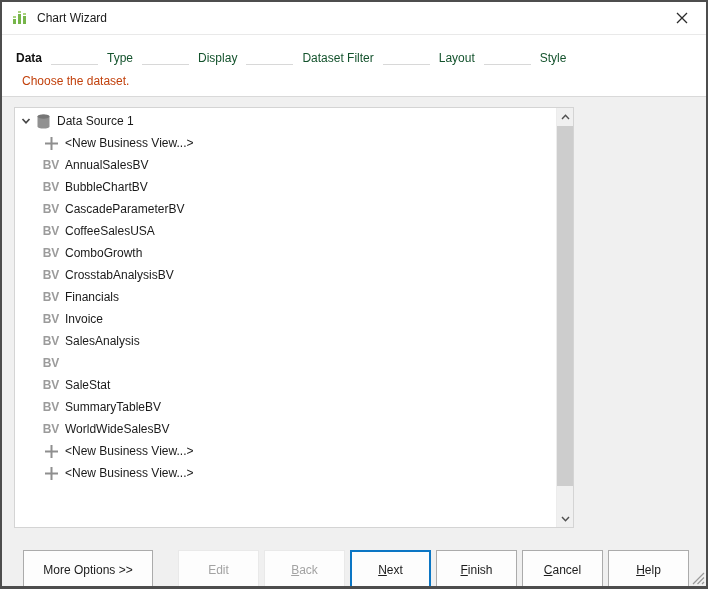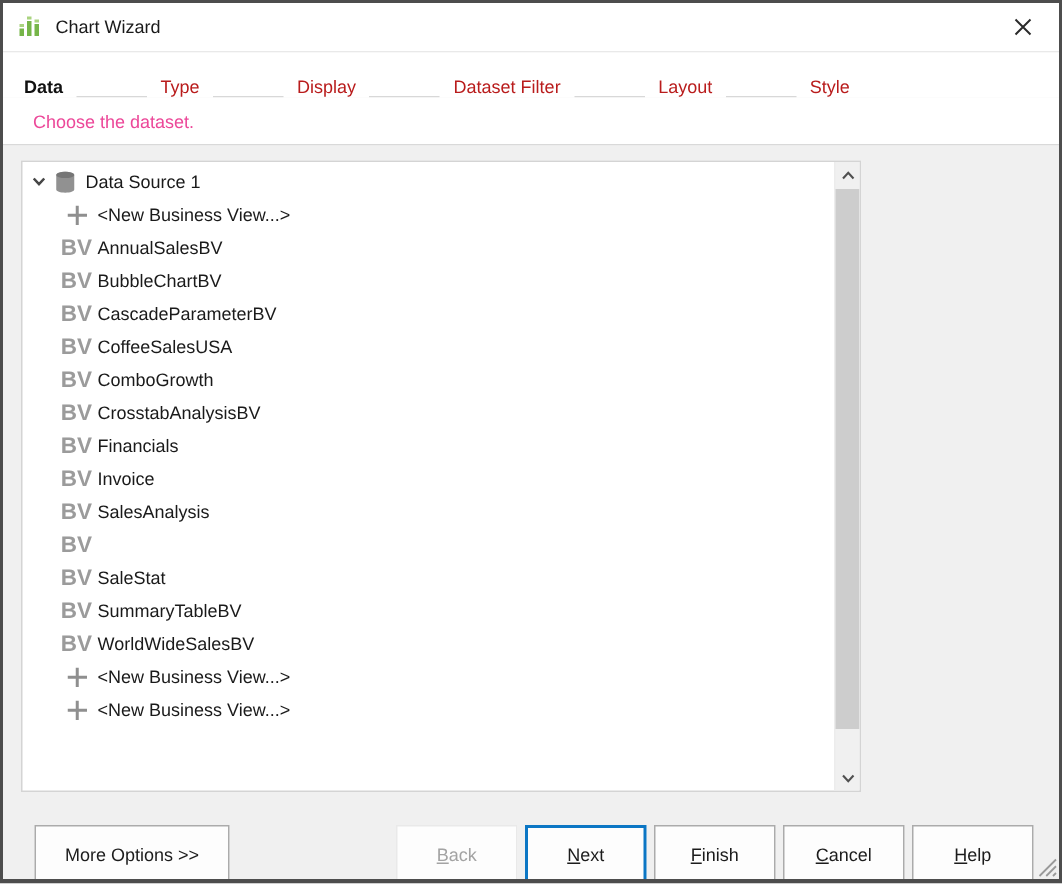--- a/index.html
+++ b/index.html
@@ -12,37 +12,37 @@
     display:flex; flex-direction:column; overflow:hidden;
   }
   
   .titlebar { flex:none; height:33px; background:#fff; border-bottom:1px solid #e9e9e9;
     display:flex; align-items:center; padding:0 10px; }
   .title-icon { display:flex; margin-right:9px; }
   .title-text { font-size:12px; }
   .close-btn { margin-left:auto; width:28px; height:28px; display:flex; align-items:center; justify-content:center; cursor:pointer; }
   
   .steps { flex:none; height:30px; background:#fff; display:flex; align-items:flex-end; padding-left:14px; }
-  .step-label { color:#b91c1c; white-space:nowrap; }
+  .step-label { color:#14532d; white-space:nowrap; }
   .step-label.active { color:#111; font-weight:bold; }
   .step-line { width:47px; height:1px; background:#d8d8d8; margin:0 9px; flex:none; }
   
   .subtitle-row { flex:none; height:32px; background:#fff; display:flex; align-items:center;
-    padding-left:20px; color:#ec4899; border-bottom:1px solid #d9d9d9; }
+    padding-left:20px; color:#c2410c; border-bottom:1px solid #d9d9d9; }
   
   .content { position:relative; flex:1; background:#f0f0f0; }
   .tree-panel { position:absolute; left:12px; top:10px; width:560px; height:421px;
     background:#fff; border:1px solid #d4d4d4; overflow:hidden; }
   .tree-rows { position:absolute; top:2px; left:0; right:18px; }
   .tree-row { height:22px; display:flex; align-items:center; cursor:default; }
   .tree-row.level0 { padding-left:6px; }
   .tree-row.level1 { padding-left:28px; }
   .chevron { width:14px; display:flex; align-items:center; }
   .row-icon { width:16px; margin-right:6px; display:flex; align-items:center; justify-content:center; flex:none; }
-  .bv-glyph { color:#9b9b9b; font-weight:bold; font-size:15px; }
+  .bv-glyph { color:#9b9b9b; font-weight:bold; font-size:12px; }
   .row-label { white-space:nowrap; }
   
   .scrollbar { position:absolute; top:0; right:0; bottom:0; width:17px; background:#f0f0f0; border-left:1px solid #ececec; }
   .sb-btn { position:absolute; left:0; right:0; height:17px; display:flex; align-items:center; justify-content:center; }
   .sb-btn.up { top:0; }
   .sb-btn.down { bottom:0; }
   .sb-thumb { position:absolute; left:0; right:0; top:18px; height:360px; background:#cdcdcd; }
   
   .footer { position:absolute; left:0; right:0; top:453px; height:24px;
     display:flex; align-items:stretch; padding:0 17px 0 21px; }
@@ -205,20 +205,21 @@
             <path d="M1 1 L4.5 4.8 L8 1" fill="none" stroke="#505050" stroke-width="1.4"></path>
           </svg>
         </div>
       </div>
     </div>
 
     <div class="footer">
       <button class="btn more">More Options &gt;&gt;</button>
       <span class="footer-spacer"></span>
       <span style="display:flex;">
+          <button class="btn std disabled">Edit</button>
           <button class="btn std disabled"><u>B</u>ack</button>
           <button class="btn std default"><u>N</u>ext</button>
           <button class="btn std"><u>F</u>inish</button>
           <button class="btn std"><u>C</u>ancel</button>
           <button class="btn std"><u>H</u>elp</button>
         </span>
     </div>
   </div>
 
   <svg class="resize-grip" viewBox="0 0 14 14">

